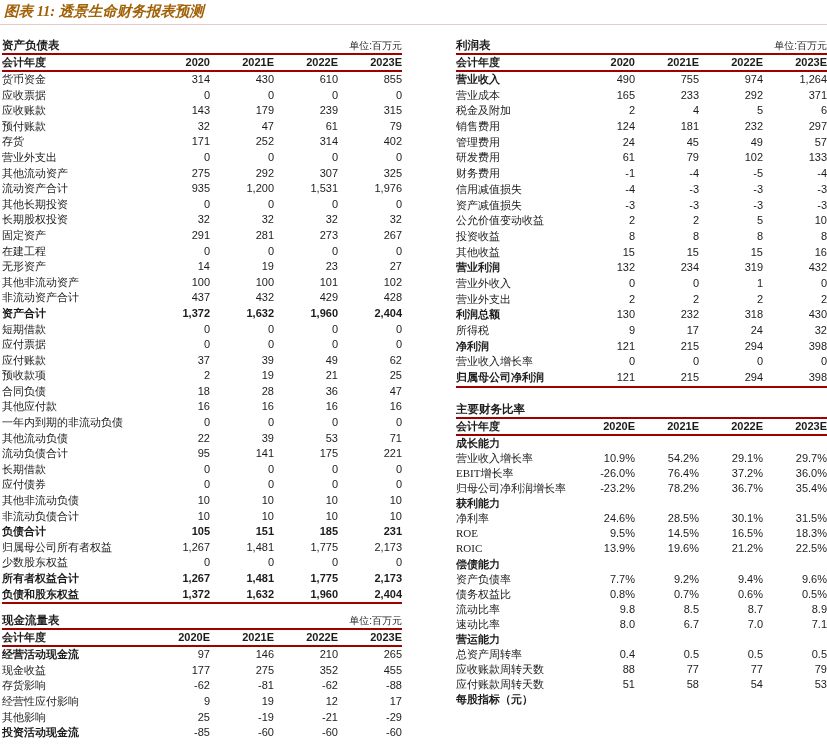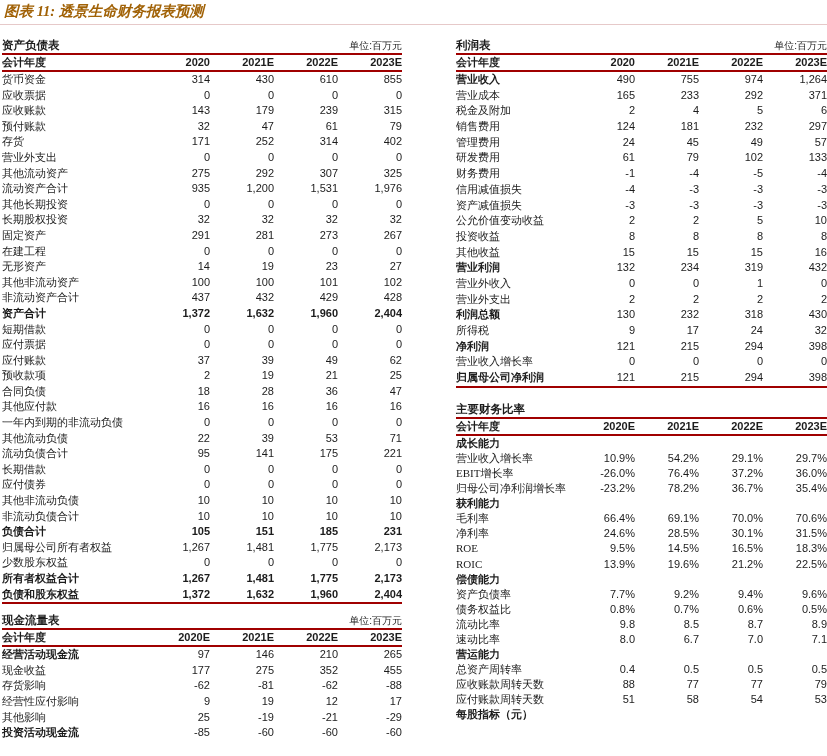--- a/index.html
+++ b/index.html
@@ -543,27 +543,20 @@
             <span class="lab">归母公司净利润增长率</span>
             <span class="num">-23.2%</span>
             <span class="num">78.2%</span>
             <span class="num">36.7%</span>
             <span class="num">35.4%</span>
           </div>
           <div class="row b1">
             <span class="lab">获利能力</span>
           </div>
           <div class="row">
-            <span class="lab">毛利率</span>
-            <span class="num">66.4%</span>
-            <span class="num">69.1%</span>
-            <span class="num">70.0%</span>
-            <span class="num">70.6%</span>
-          </div>
-          <div class="row">
             <span class="lab">净利率</span>
             <span class="num">24.6%</span>
             <span class="num">28.5%</span>
             <span class="num">30.1%</span>
             <span class="num">31.5%</span>
           </div>
           <div class="row">
             <span class="lab">ROE</span>
             <span class="num">9.5%</span>
             <span class="num">14.5%</span>

